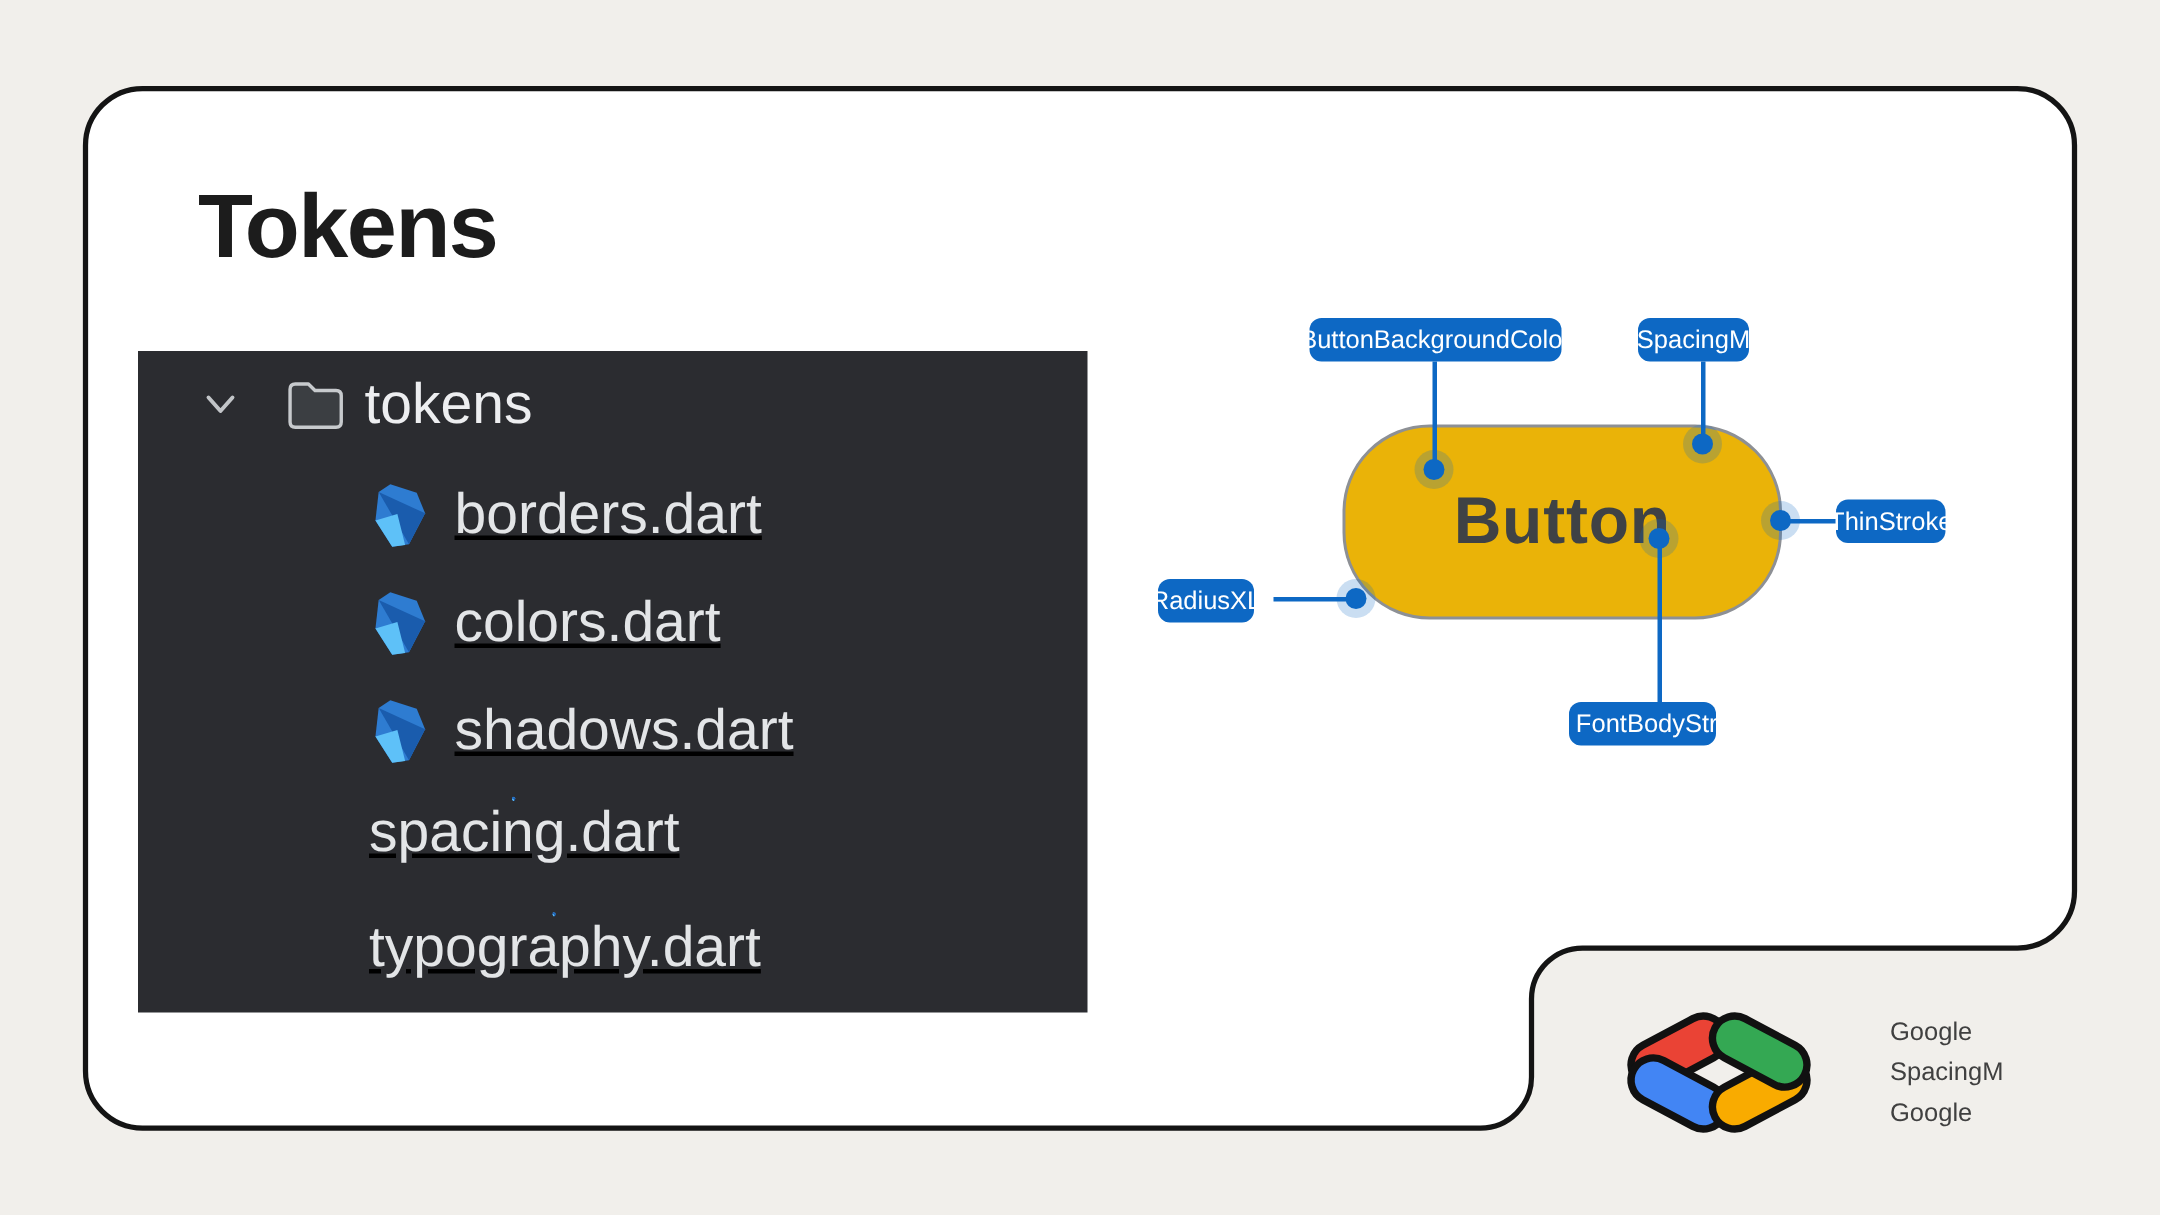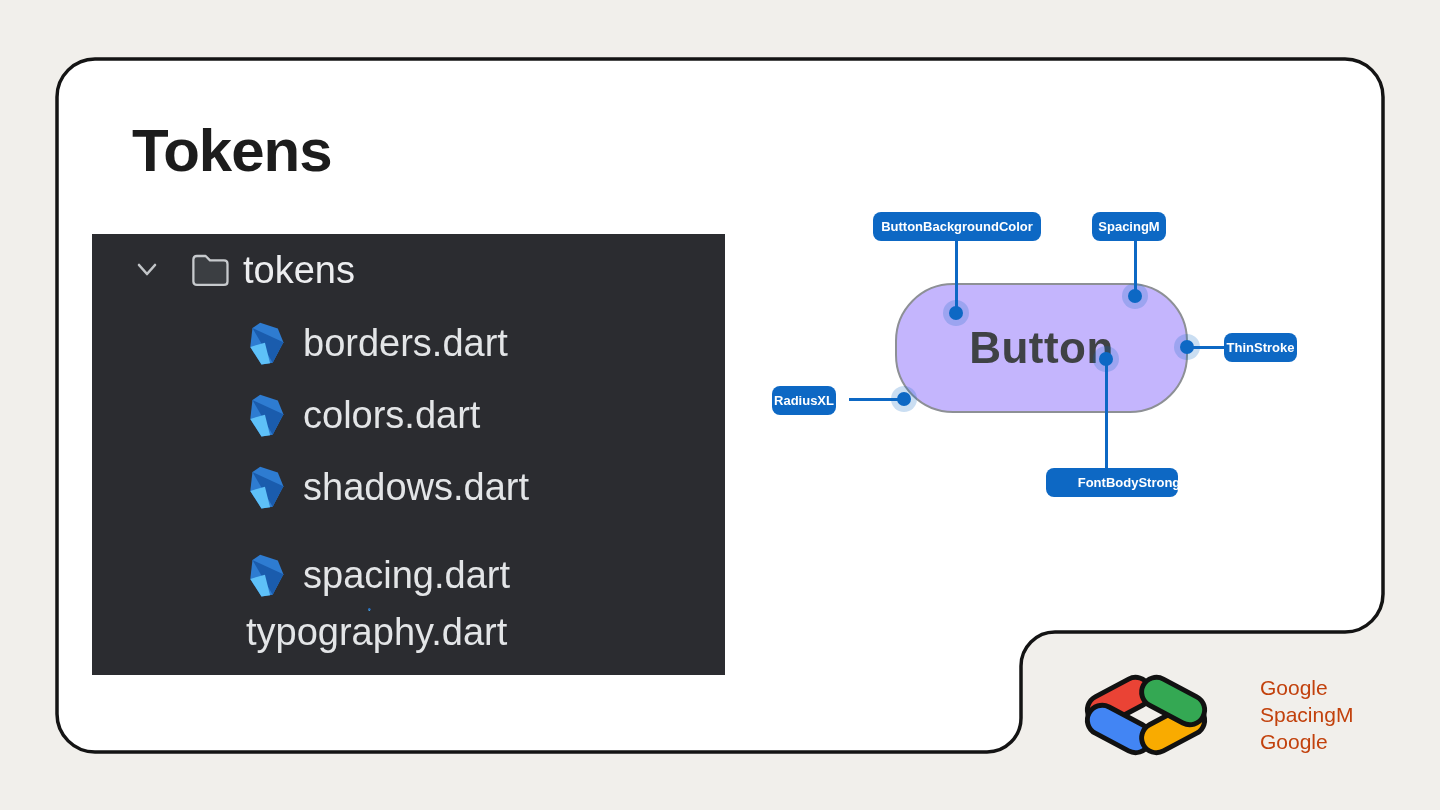--- a/index.html
+++ b/index.html
@@ -14,56 +14,56 @@
 
   
   .panel { position:absolute; left:92px; top:234px; width:633px; height:441px; background:#2b2c30; }
   .tree-row { position:absolute; display:flex; align-items:center; height:46px; }
   .row-folder { left:44px; top:247px; }
   .row-folder .chev { width:22px; height:18px; margin-right:31px; }
   .row-folder .folder { width:42px; height:38px; margin-right:12px; }
   .tree-label { font-size:38px; color:#edeef0; }
   .file-label { font-size:38px; color:#e3e5e7; }
   .dart-icon { width:43px; height:43px; margin-right:14px; }
-  .row-file { left:154px; }
+  .row-file { left:154px;text-decoration:underline; }
 
   
-  .rf0 { top:86px; } .rf1 { top:158px; } .rf2 { top:230px; } .rf3 { top:318px; } .rf4 { top:374px;flex-direction:column; }
+  .rf0 { top:86px; } .rf1 { top:158px; } .rf2 { top:230px; } .rf3 { top:297px;flex-direction:column; } .rf4 { top:374px;flex-direction:column; }
   .row-folder { top:13px; }
 
   
   .button-box { position:absolute; left:895px; top:283px; width:293px; height:130px;
-                background:#c4b5fd; border:2px solid #8d9095; border-radius:58px;
+                background:#eab308; border:2px solid #8d9095; border-radius:58px;
                 display:flex; align-items:center; justify-content:center;
                 font-size:44px; font-weight:700; color:#3f4245; letter-spacing:0.5px; }
   .pill { position:absolute; height:29px; background:#0d68c4; color:#ffffff; border-radius:8px;
-          font-size:13px; font-weight:700; display:flex; align-items:center; justify-content:center; }
+          font-size:17px; font-weight:400; display:flex; align-items:center; justify-content:center; }
   .p0 { left:873px;  top:212px; width:168px; }
   .p1 { left:1092px; top:212px; width:74px;  }
   .p2 { left:1224px; top:333px; width:73px;  }
   .p3 { left:772px;  top:386px; width:64px;  }
-  .p4 { left:1046px; top:468px; width:132px;padding-left:34px; }
+  .p4 { left:1046px; top:468px; width:98px;padding-left:34px; }
   .cline { position:absolute; background:#0d68c4; }
   .cl0 { left:955px;  top:241px; width:3px;  height:72px; }
   .cl1 { left:1134px; top:241px; width:3px;  height:55px; }
   .cl2 { left:1187px; top:346px; width:38px; height:3px;  }
   .cl3 { left:849px;  top:398px; width:56px; height:3px;  }
   .cl4 { left:1105px; top:359px; width:3px;  height:110px; }
   .dot { position:absolute; width:14px; height:14px; border-radius:50%; background:#0d68c4;
          box-shadow:0 0 0 6px rgba(13,104,196,0.22); }
   .d0 { left:949px;  top:306px; }
   .d1 { left:1128px; top:289px; }
   .d2 { left:1180px; top:340px; }
   .d3 { left:897px;  top:392px; }
   .d4 { left:1099px; top:352px; }
 
   
   .gdg-icon { position:absolute; left:1072px; top:668px; width:148px; height:94px; }
-  .gdg-text { position:absolute; left:1260px; top:674px; font-size:21px; line-height:27px;
-              color:#c2410c; }
+  .gdg-text { position:absolute; left:1260px; top:674px; font-size:17px; line-height:27px;
+              color:#404040; }
 </style>
 </head>
 <body>
 
 <div class="stage">
 
   <svg class="card-svg" viewBox="0 0 1440 810">
     <path d="M 95 59 H 1345 A 38 38 0 0 1 1383 97 V 594 A 38 38 0 0 1 1345 632 H 1055
              A 34 34 0 0 0 1021 666 V 718 A 34 34 0 0 1 987 752 H 95
              A 38 38 0 0 1 57 714 V 97 A 38 38 0 0 1 95 59 Z" fill="#ffffff" stroke="#141414" stroke-width="3.5"></path>

